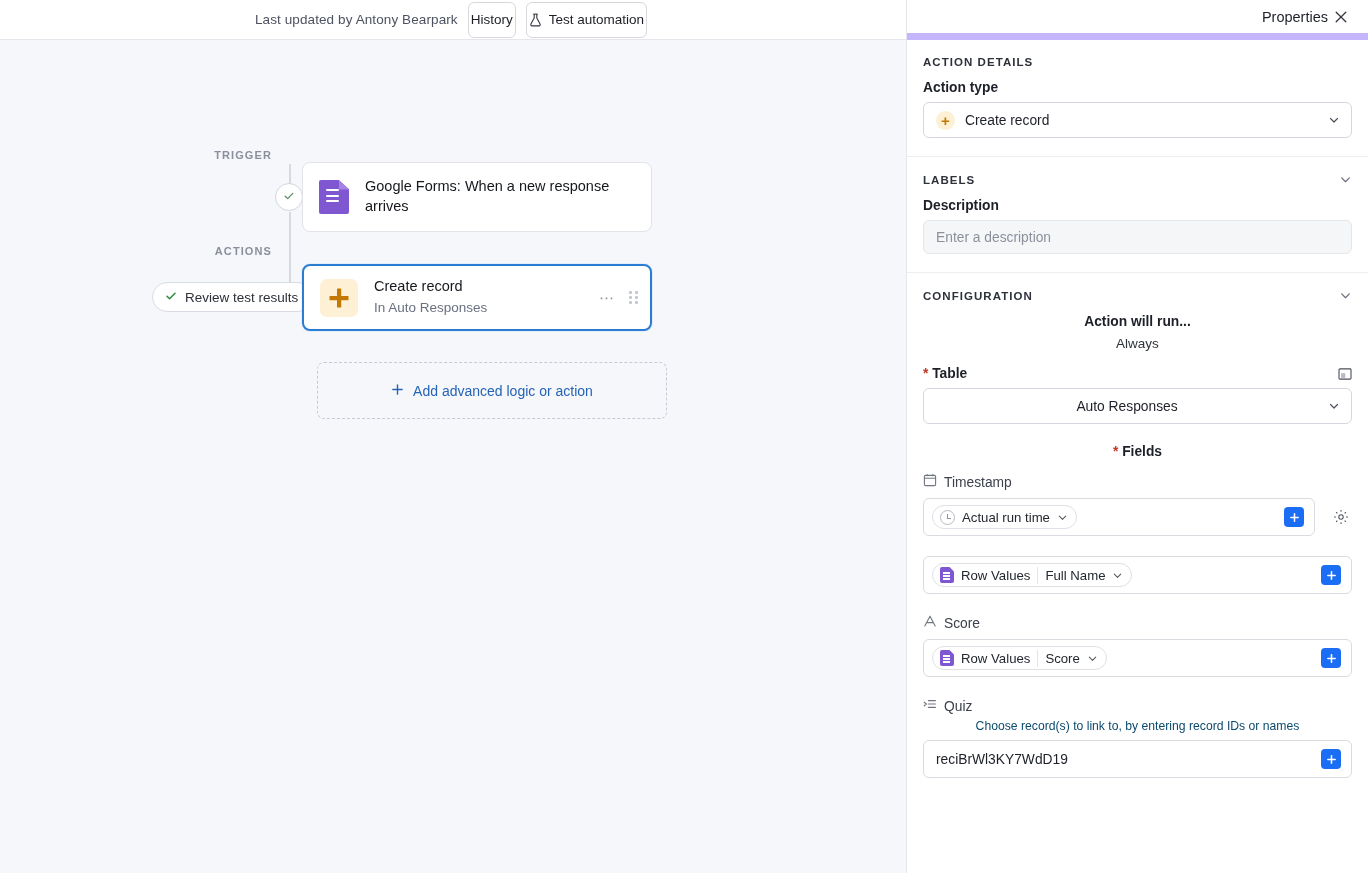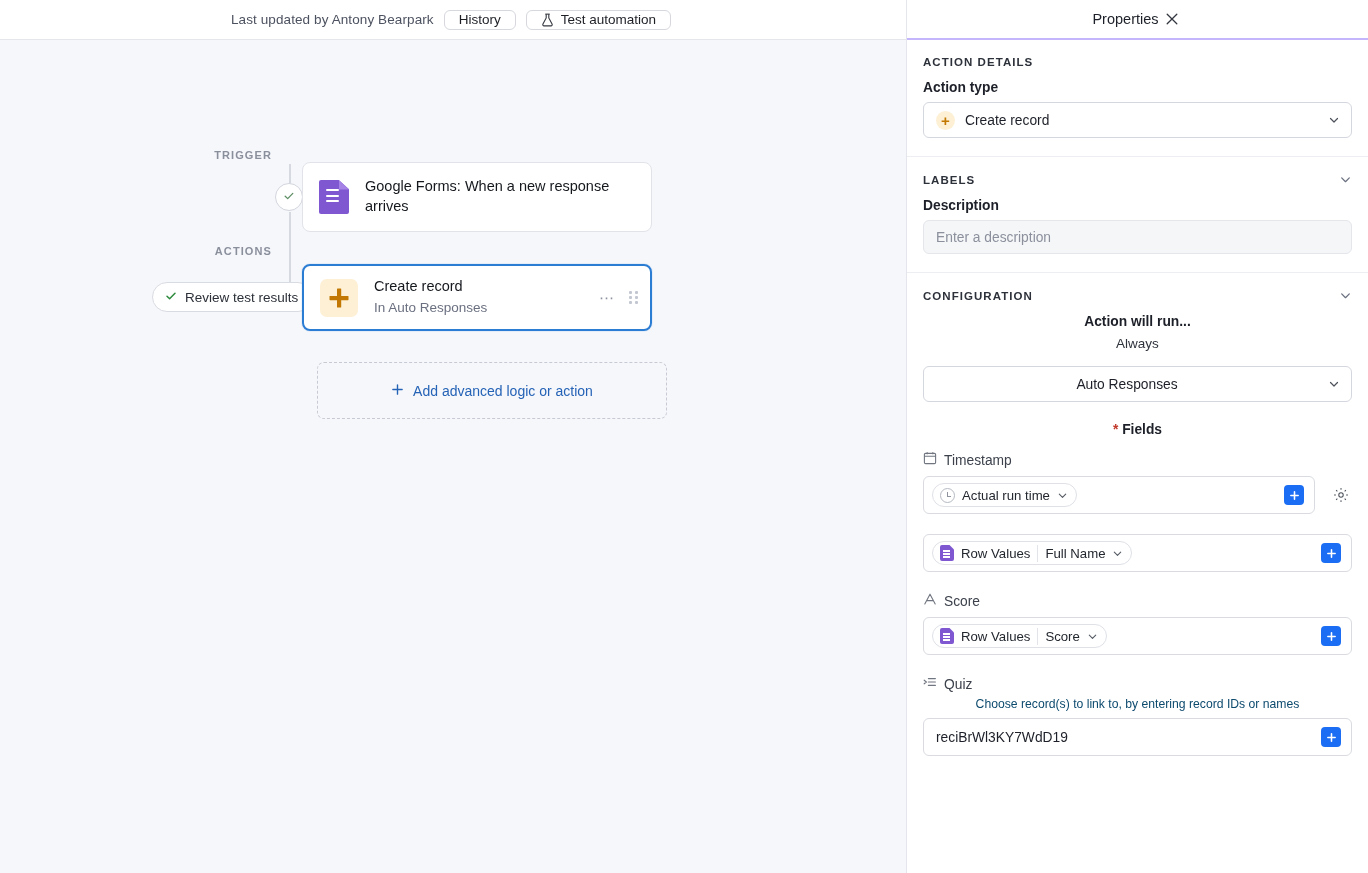--- a/index.html
+++ b/index.html
@@ -23,24 +23,24 @@
     display: flex; align-items: center; justify-content: center;
     gap: 10px;
     background: #ffffff;
     border-bottom: 1px solid #e5e6eb;
     padding-right: 4px;
   }
   .last-updated {
     font-size: 13.5px; color: #4d5260; letter-spacing: .1px;
   }
   .tbtn {
-    height: 20px; border: 1px solid #d6d8de; border-radius: 6px;
+    height: 36px; border: 1px solid #d6d8de; border-radius: 6px;
     background: #fff; color: #1d1f25; font-size: 13.5px;
     display: flex; align-items: center; gap: 7px;
-    padding: 0 14px; cursor: pointer; white-space: nowrap;
+    padding: 0 2px; cursor: pointer; white-space: nowrap;
   }
   .tbtn svg { display:block; }
 
   .canvas {
     flex: 1 1 auto; position: relative;
     background: #f6f7fb;
     overflow: hidden;
   }
 
   
@@ -134,23 +134,23 @@
   
   .panel {
     width: 462px; height: 873px;
     background: #ffffff;
     border-left: 1px solid #e5e6eb;
     display: flex; flex-direction: column;
     overflow: hidden;
   }
   .panel-head {
     height: 40px; flex: 0 0 40px;
-    display: flex; align-items: center; justify-content: center;
+    display: flex; align-items: center; justify-content: flex-end;
     padding: 0 14px 0 16px;
-    border-bottom: 2px solid #c4b5fd;
+    border-bottom: 7px solid #c4b5fd;
   }
   .panel-title { font-size: 14.5px; color: #1d2028; }
   .close-btn {
     width: 26px; height: 26px; border-radius: 5px;
     display: flex; align-items: center; justify-content: center;
     cursor: pointer; color: #33373f;
   }
 
   .panel-body { flex: 1 1 auto; overflow-y: auto; }
 
@@ -411,20 +411,29 @@
           <span class="chev-toggle">
             <svg width="13" height="13" viewBox="0 0 12 12" fill="none" stroke="#6c7280" stroke-width="1.2" stroke-linecap="round" stroke-linejoin="round">
                 <path d="M2.5 4.5 6 8 9.5 4.5"></path>
               </svg>
           </span>
         </div>
 
         <div class="flabel">Action will run...</div>
         <div class="ftext">Always</div>
 
+        <div class="label-row">
+          <div class="flabel req" style="margin-bottom:0">Table</div>
+          <span class="panel-icon">
+            <svg width="14" height="12" viewBox="0 0 15 13" fill="none" stroke="#4a4f59" stroke-width="1.2">
+              <rect x="1" y="1" width="13" height="11" rx="1"></rect>
+              <rect x="3.2" y="5.6" width="4.6" height="5.2" fill="#b9bcc4" stroke="none"></rect>
+            </svg>
+          </span>
+        </div>
         <div class="select" style="margin-bottom:20px">
           <span class="val">Auto Responses</span>
           <span class="chev">
             <svg width="12" height="12" viewBox="0 0 12 12" fill="none" stroke="#4c515c" stroke-width="1.2" stroke-linecap="round" stroke-linejoin="round">
                 <path d="M2.5 4.5 6 8 9.5 4.5"></path>
               </svg>
           </span>
         </div>
 
         <div class="flabel req" style="margin-bottom:14px">Fields</div>

